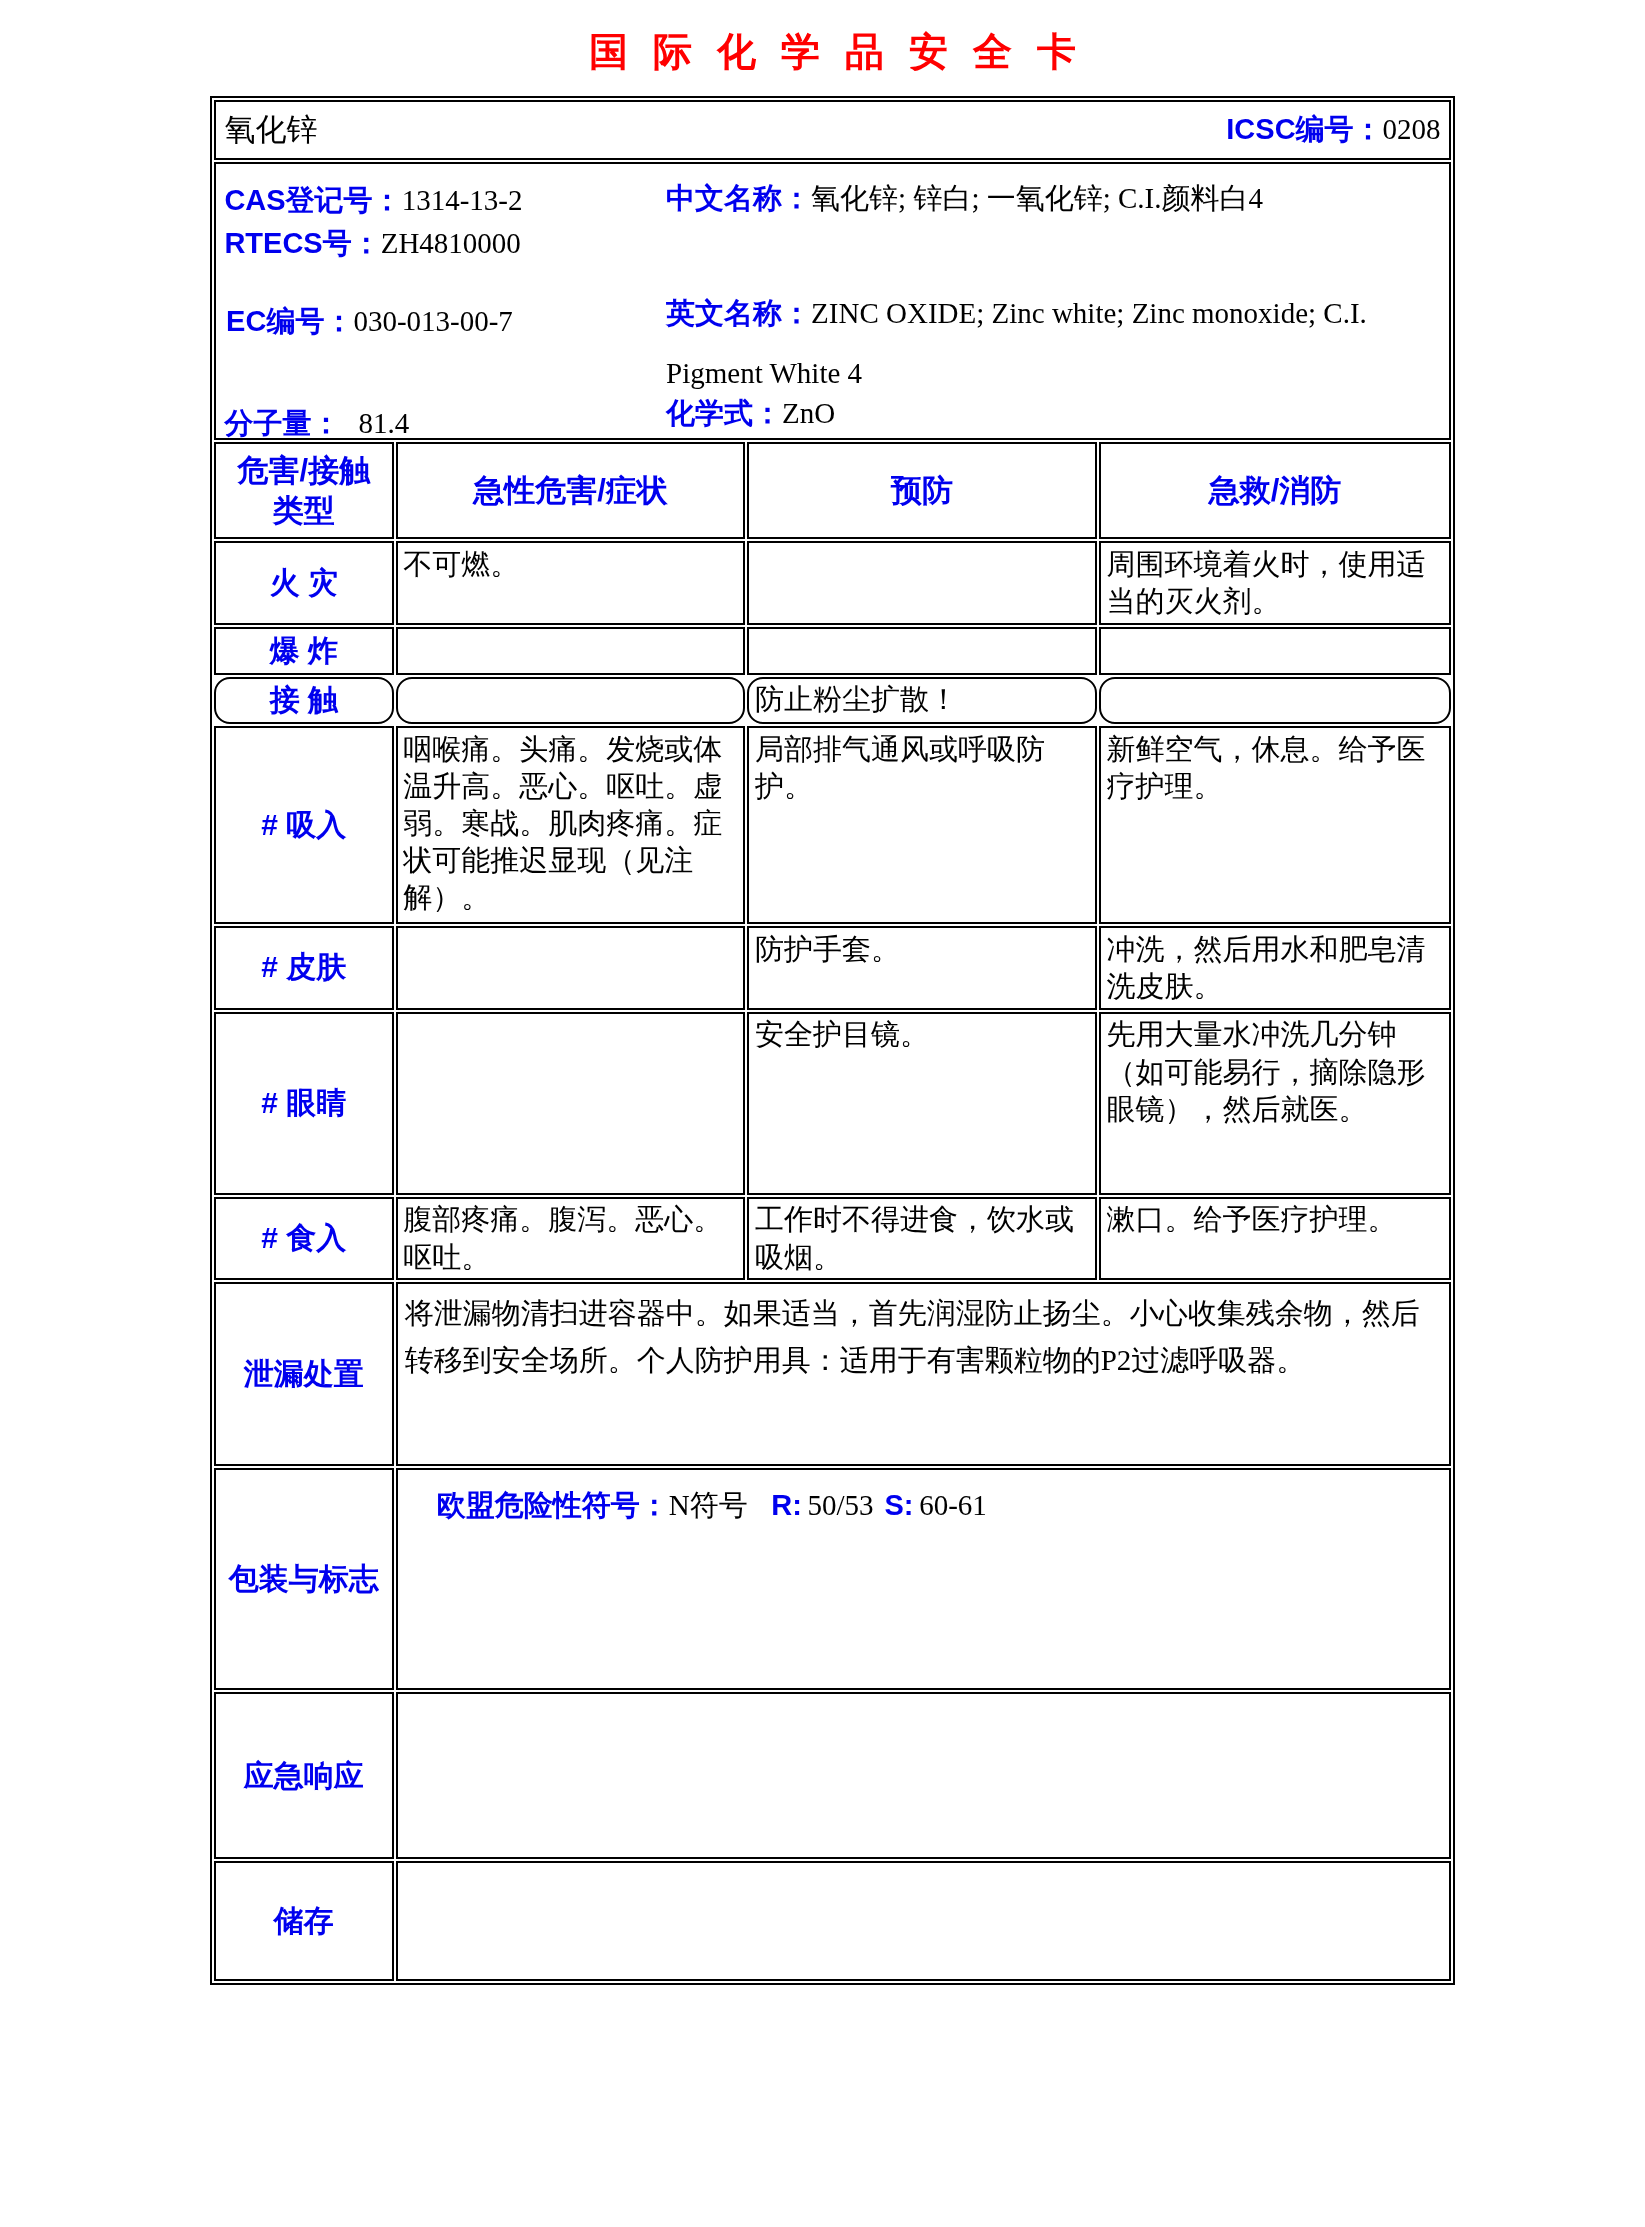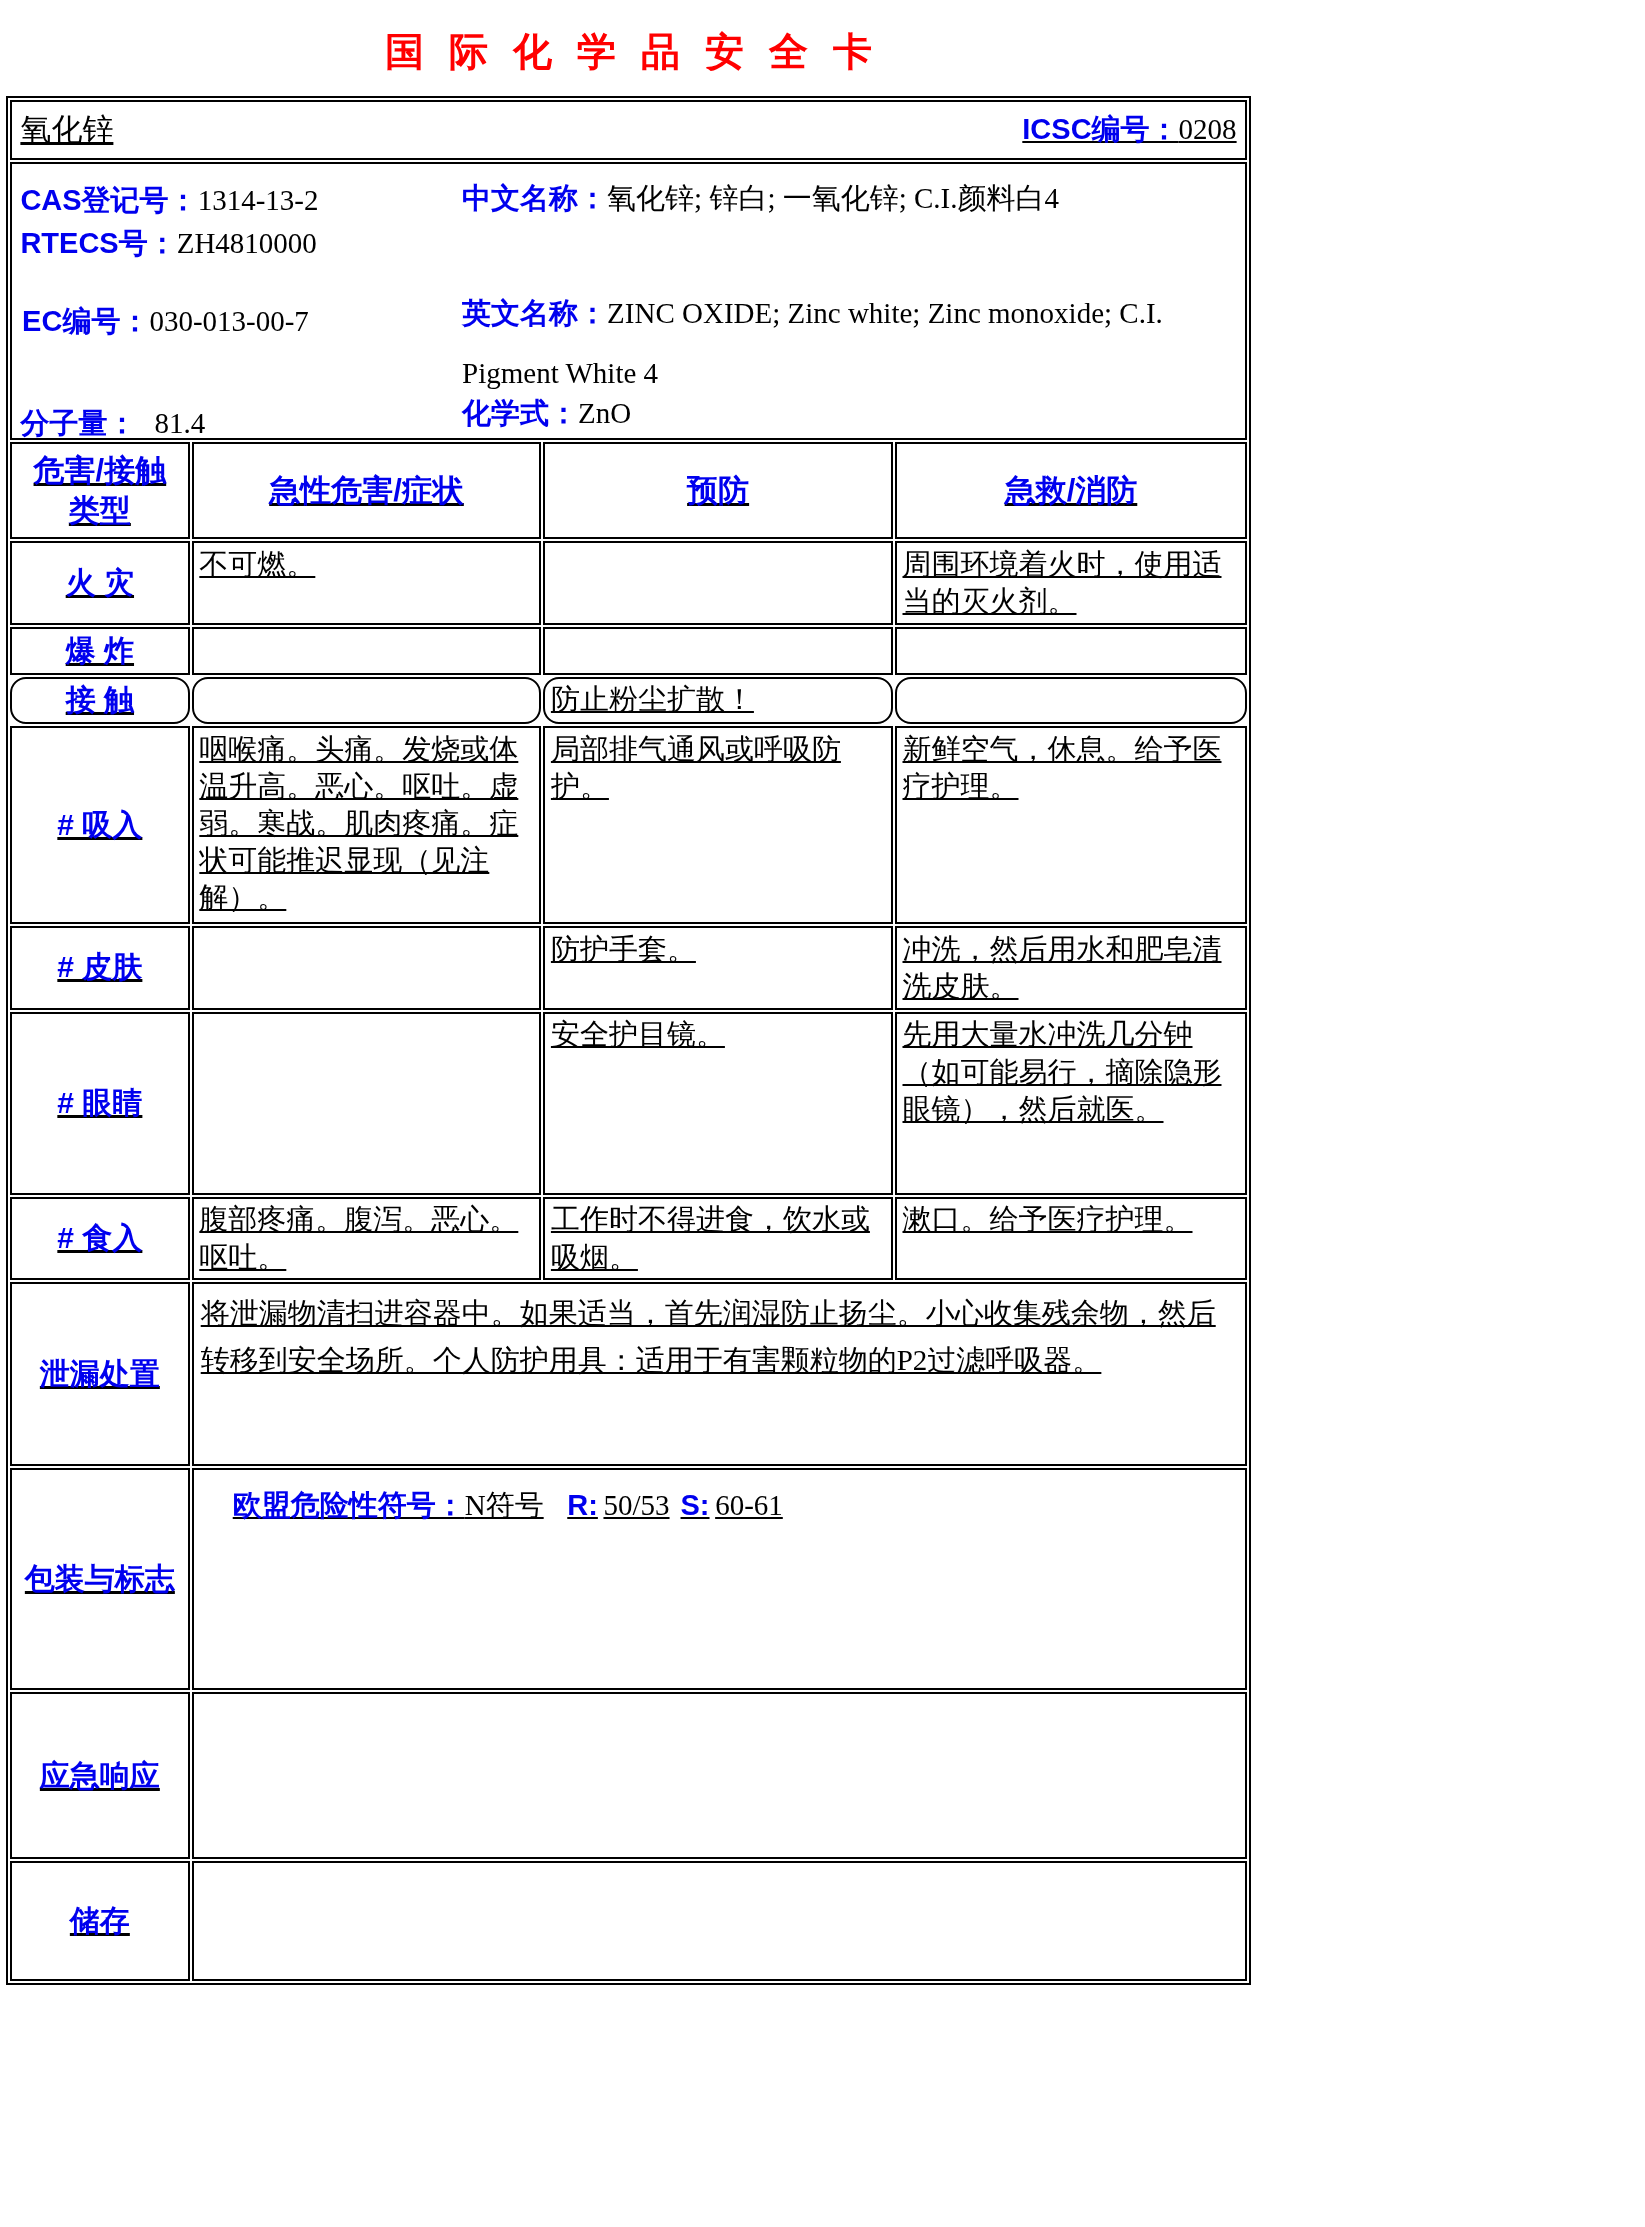--- a/index.html
+++ b/index.html
@@ -1,23 +1,23 @@
 <!DOCTYPE html>
 <html style="font-size:11px"><head>
 <meta charset="utf-8">
 <style>
   html,body{margin:0;padding:0;background:#ffffff;}
   body{width:1646px;height:2227px;position:relative;
        font-family:"Liberation Serif","DejaVu Serif",serif;color:#000;}
-  .wrap{width:1245px;padding-left:6px;}
+  .wrap{width:1245px;margin-left:204px;padding-left:6px;}
   .title{font-family:"Liberation Serif","DejaVu Serif",serif;
          font-weight:bold;color:#ff0000;font-size:39px;letter-spacing:25px;
          text-align:center;padding-top:28px;margin:0 0 19.5px 0;line-height:1.25;
          text-indent:25px;}
-  .card{border:2.8px solid #000;background:#fff;text-decoration:underline;}
+  .card{border:2.8px solid #000;background:#fff;}
   .box{border:2.1px solid #000;margin:2.1px 2.1px 0 2.1px;}
   .header-box{height:60px;box-sizing:border-box;display:flex;align-items:center;
               justify-content:space-between;padding:0 8.3px;}
   .substance{font-size:31px;}
   .blab{font-family:"Liberation Sans","DejaVu Sans",sans-serif;
         font-weight:bold;color:#0000ee;}
   .val{color:#000;}
   .header-right{font-size:29px;}
   .id-box{position:relative;height:278px;box-sizing:border-box;font-size:29px;}
   .cas-line{position:absolute;left:8.3px;top:16.7px;}

